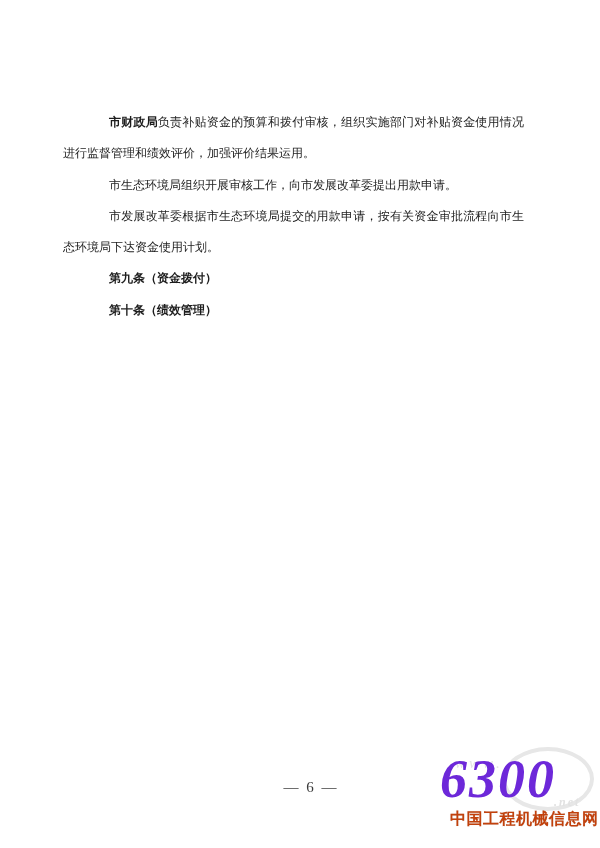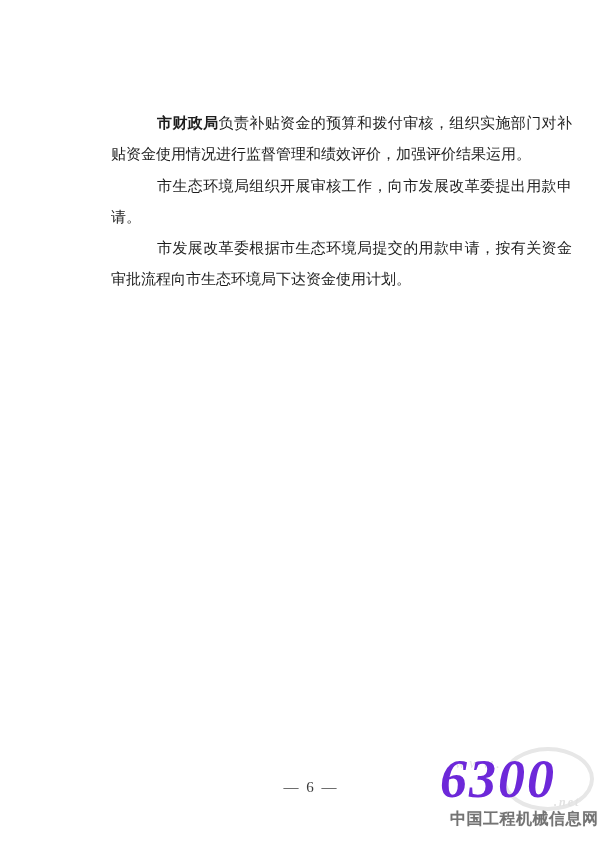--- a/index.html
+++ b/index.html
@@ -13,27 +13,26 @@
     overflow: hidden;
     background: #ffffff;
     font-family: "Liberation Sans", sans-serif;
   }
   
   .doc {
     position: absolute;
     left: 63px;
     top: 107px;
     width: 461px;
-    font-size: 15px;
+    font-size: 12px;
     line-height: 31.3px;
     color: #1d1d1d;
     text-align: justify;
     text-justify: inter-ideograph;
     word-break: break-all;
-    margin-left: 48px;
   }
   .doc p {
     margin: 0;
     text-indent: 46px;
   }
   .doc p.heading {
     font-weight: 700;
   }
   .lead-bold {
     font-weight: 700;
@@ -101,32 +100,34 @@
     font-size: 12px;
     letter-spacing: 2px;
   }
   .wm-site {
     position: absolute;
     left: 22px;
     top: 65px;
     font-size: 16px;
     font-weight: 700;
     letter-spacing: 0.5px;
-    color: #737373;
+    color: #c2410c;
     text-shadow: 0 0 1px #dcdcdc;
     white-space: nowrap;
   }
 </style>
 </head>
 <body>
 
 <div class="doc">
   <p><span class="lead-bold">市财政局</span><span>负责补贴资金的预算和拨付审核，组织实施部门对补贴资金使用情况进行监督管理和绩效评价，加强评价结果运用。</span></p>
   <p>市生态环境局组织开展审核工作，向市发展改革委提出用款申请。</p>
   <p>市发展改革委根据市生态环境局提交的用款申请，按有关资金审批流程向市生态环境局下达资金使用计划。</p>
+  <p class="heading">第九条（资金拨付）</p>
+  <p class="heading">第十条（绩效管理）</p>
 </div>
 
 <div class="page-number">— 6 —</div>
 
 <div class="watermark">
   <span class="wm-ring"></span>
   <span class="wm-www">www.</span>
   <span class="wm-num">6300</span>
   <span class="wm-net">.net</span>
   <span class="wm-site">中国工程机械信息网</span>

